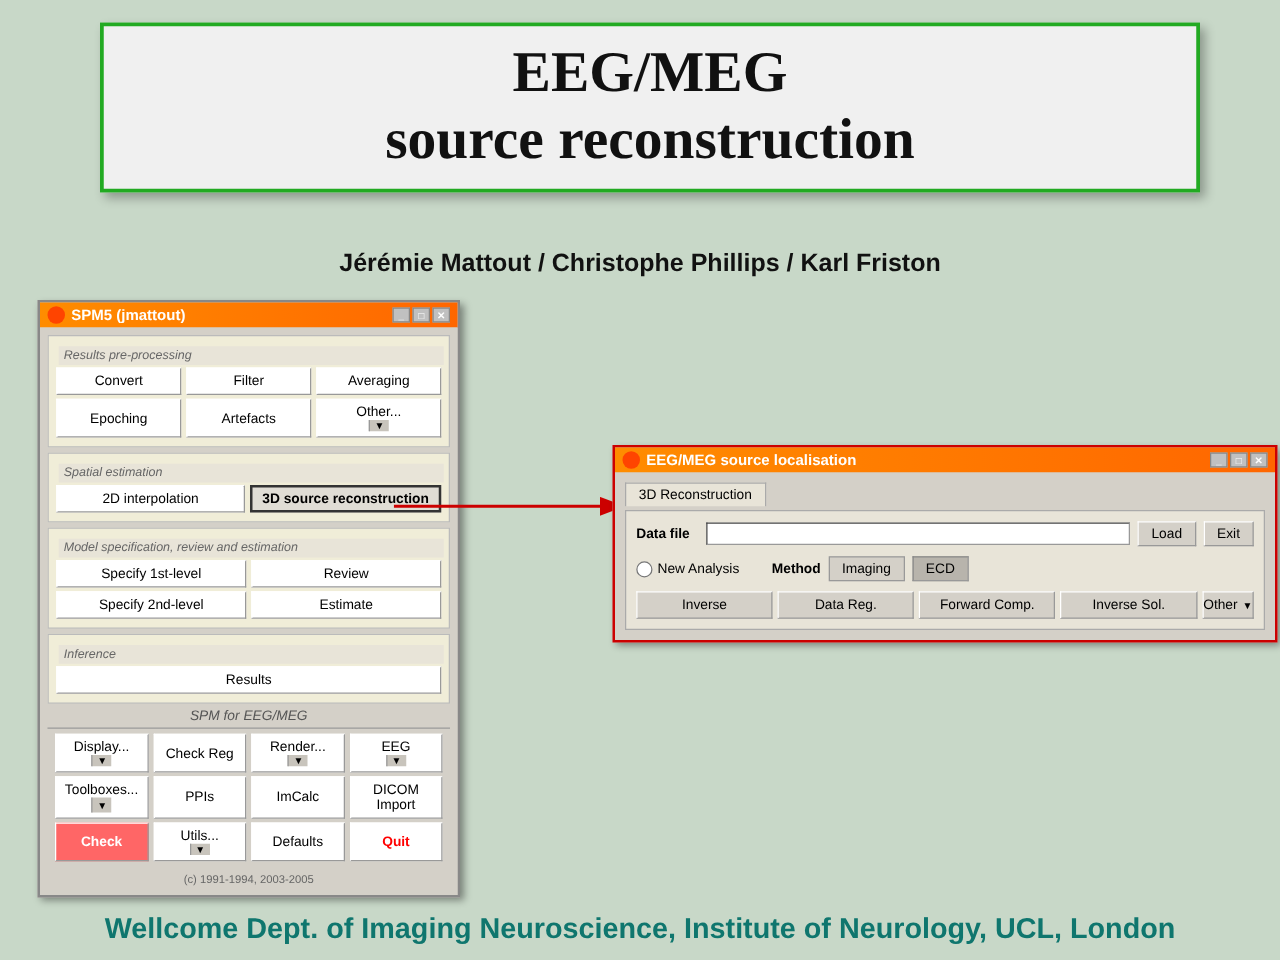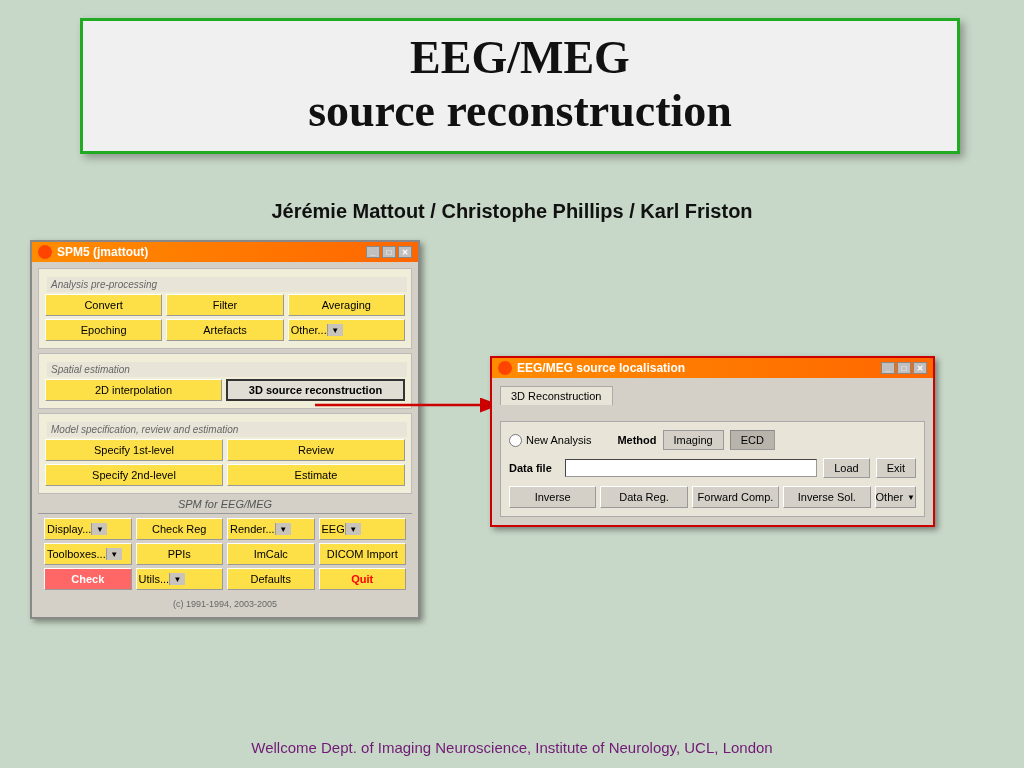--- a/index.html
+++ b/index.html
@@ -47,21 +47,21 @@
       font-weight: bold;
       color: #111;
       font-family: Arial, sans-serif;
     }
 
     
     .spm5-window {
       position: absolute;
       top: 240px;
       left: 30px;
-      width: 390px;
+      width: 338px;
       background: #d4d0c8;
       border: 2px solid #888;
       box-shadow: 3px 3px 6px rgba(0,0,0,0.4);
     }
     .spm5-titlebar {
       background: linear-gradient(to right, #ff8c00, #ff6600);
       color: white;
       font-size: 12px;
       font-weight: bold;
       padding: 3px 6px;
@@ -114,42 +114,43 @@
 
     .btn-row {
       display: flex;
       gap: 4px;
       margin-bottom: 3px;
       padding: 0 2px;
     }
 
     .spm-btn {
       flex: 1;
-      background: #fde047;
+      background: #ffffff;
       border: 1px solid #999;
       border-top-color: #fff;
       border-left-color: #fff;
       padding: 4px 2px;
       font-size: 11px;
       text-align: center;
       cursor: pointer;
       font-family: Arial, sans-serif;
     }
 
     .spm-btn-highlight {
       background: #e0ddd5;
       border: 2px solid #333;
       padding: 3px 2px;
       font-size: 11px;
       font-weight: bold;
     }
 
     .spm-btn-dropdown {
       display: flex;
-      align-items: flex-end;
+      align-items: center;
+      flex-direction: column;
     }
     .spm-btn-dropdown-arrow {
       width: 16px;
       background: #c8c4bc;
       border-left: 1px solid #999;
       display: flex;
       align-items: center;
       justify-content: center;
       font-size: 8px;
       height: 100%;
@@ -174,21 +175,21 @@
       color: #666;
       text-align: center;
       padding: 2px;
     }
 
     
     .eeg-window {
       position: absolute;
       top: 356px;
       left: 490px;
-      width: 445px;
+      width: 532px;
       background: #d4d0c8;
       border: 2px solid #cc0000;
       box-shadow: 3px 3px 6px rgba(0,0,0,0.4);
     }
     .eeg-titlebar {
       background: linear-gradient(to right, #ff8c00, #ff6600);
       color: white;
       font-size: 12px;
       font-weight: bold;
       padding: 3px 6px;
@@ -312,40 +313,40 @@
       height: 30px;
       pointer-events: none;
     }
 
     
     .bottom-text {
       position: absolute;
       bottom: 12px;
       left: 0; right: 0;
       text-align: center;
-      font-size: 15px;
-      font-weight: normal;
-      color: #701a75;
+      font-size: 23px;
+      font-weight: bold;
+      color: #0f766e;
       font-family: Arial, sans-serif;
     }
 
     
     .spm-btn-help {
       background: #ff6666;
       color: white;
       font-weight: bold;
     }
     .spm-btn-quit {
       color: red;
       font-weight: bold;
     }
 
     .eeg-tag-row {
       display: flex;
-      margin-bottom: 17px;
+      margin-bottom: 4px;
     }
   </style>
 </head>
 <body>
 
 <div class="title-box">
   <div class="title-line1">EEG/MEG</div>
   <div class="title-line2">source reconstruction</div>
 </div>
 
@@ -359,21 +360,21 @@
     </div>
     <div class="spm5-controls">
       <div class="spm5-ctrl-btn">_</div>
       <div class="spm5-ctrl-btn">□</div>
       <div class="spm5-ctrl-btn">✕</div>
     </div>
   </div>
   <div class="spm5-body">
 
     <div class="spm-section-bg">
-      <span class="section-label">Analysis pre-processing</span>
+      <span class="section-label">Results pre-processing</span>
       <div class="btn-row">
         <button class="spm-btn">Convert</button>
         <button class="spm-btn">Filter</button>
         <button class="spm-btn">Averaging</button>
       </div>
       <div class="btn-row">
         <button class="spm-btn">Epoching</button>
         <button class="spm-btn">Artefacts</button>
         <button class="spm-btn spm-btn-dropdown">
           <span>Other...</span>
@@ -395,20 +396,26 @@
       <div class="btn-row">
         <button class="spm-btn">Specify 1st-level</button>
         <button class="spm-btn">Review</button>
       </div>
       <div class="btn-row">
         <button class="spm-btn">Specify 2nd-level</button>
         <button class="spm-btn">Estimate</button>
       </div>
     </div>
 
+    <div class="spm-section-bg">
+      <span class="section-label">Inference</span>
+      <div class="btn-row">
+        <button class="spm-btn">Results</button>
+      </div>
+    </div>
 
     <div style="text-align:center; font-size:11px; color:#555; font-style:italic; margin: 3px 0;">SPM for EEG/MEG</div>
 
     <div class="spm5-toolbar">
       <div class="btn-row">
         <button class="spm-btn spm-btn-dropdown">
           <span>Display...</span>
           <span class="spm-btn-dropdown-arrow">▼</span>
         </button>
         <button class="spm-btn">Check Reg</button>
@@ -466,34 +473,34 @@
     </div>
   </div>
   <div class="eeg-body">
 
     <div class="eeg-tag-row">
       <div class="eeg-tab">3D Reconstruction</div>
     </div>
     <div class="eeg-content">
 
       <div class="eeg-row">
+        <span class="eeg-label">Data file</span>
+        <input class="eeg-input" type="text" value="" style="">
+        <button class="eeg-btn">Load</button>
+        <button class="eeg-btn">Exit</button>
+      </div>
+
+      <div class="eeg-row">
         <div class="eeg-radio">
           <input type="radio" name="analysis" style="">
           <span>New Analysis</span>
         </div>
         <span class="eeg-method-label" style="margin-left:20px;">Method</span>
         <button class="eeg-method-btn">Imaging</button>
         <button class="eeg-method-btn active">ECD</button>
-      </div>
-
-      <div class="eeg-row">
-        <span class="eeg-label">Data file</span>
-        <input class="eeg-input" type="text" value="" style="">
-        <button class="eeg-btn">Load</button>
-        <button class="eeg-btn">Exit</button>
       </div>
 
       <div class="eeg-bottom-row">
         <button class="eeg-bottom-btn">Inverse</button>
         <button class="eeg-bottom-btn">Data Reg.</button>
         <button class="eeg-bottom-btn">Forward Comp.</button>
         <button class="eeg-bottom-btn">Inverse Sol.</button>
         <div class="eeg-dropdown">
           <span>Other</span>
           <span style="margin-left:4px;font-size:8px;">▼</span>

